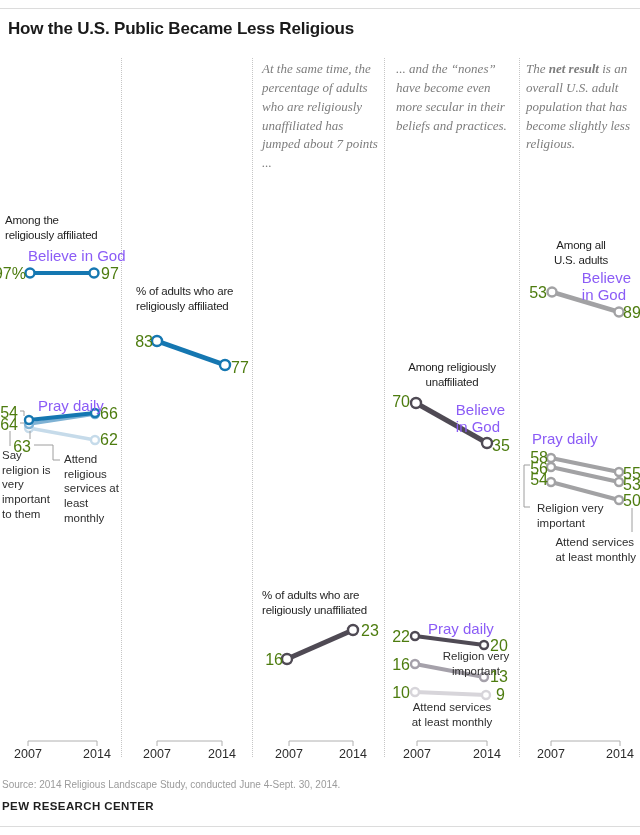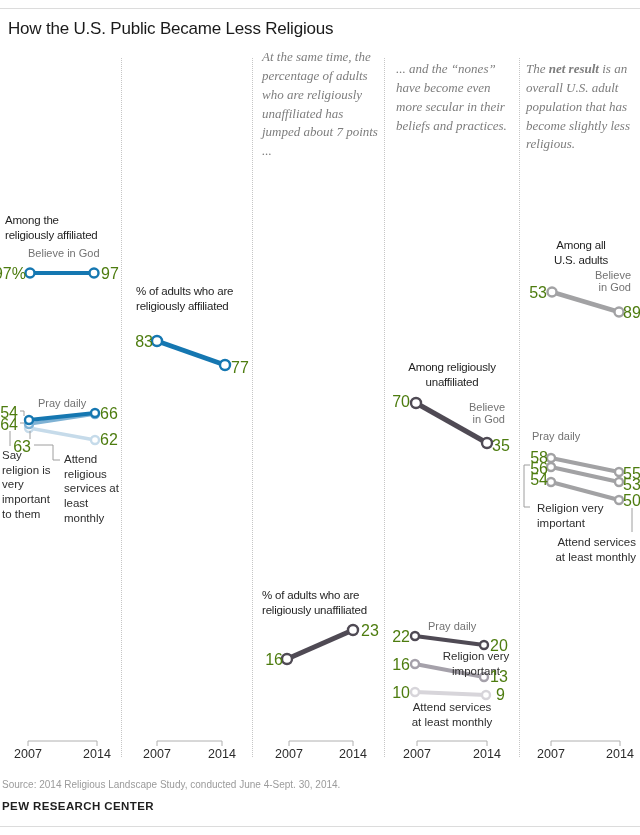--- a/index.html
+++ b/index.html
@@ -1,31 +1,31 @@
 <!DOCTYPE html>
 <html style="--blue: #1577b1; --blue_mid: #7fb2d4; --blue_light: #c6dbea; --slate: #4f4a54; --gray_mid: #a5a1aa; --gray_light: #d7d5da; --gray: #a2a2a4;"><head>
 <meta charset="utf-8">
 <style>
   *{margin:0;padding:0;box-sizing:border-box}
   html,body{background:#fff}
   #page{position:relative;width:640px;height:835px;background:#fff;
         font-family:"Liberation Sans",sans-serif;color:#1f1f1f;overflow:hidden}
   .abs{position:absolute}
   .rule{position:absolute;left:0;width:640px;border-top:1px solid #dcdcdc}
-  .title{font-size:17px;font-weight:normal;letter-spacing:-.2px;color:#1a1a1a;white-space:nowrap}
+  .title{font-size:17px;font-weight:bold;letter-spacing:-.2px;color:#1a1a1a;white-space:nowrap}
   .intro{font-family:"Liberation Serif",serif;font-style:italic;font-size:13px;
          line-height:1.45;color:#7d7d7d}
   .intro b{font-weight:bold}
   .hdr{font-size:11.5px;font-weight:normal;line-height:1.32;letter-spacing:-.2px;color:#1f1f1f}
   .blk{display:block;white-space:nowrap}
   .val{font-size:16px;font-weight:normal;white-space:nowrap;color:#4d7c0f}
-  .lab{font-size:11px;color:#737373;white-space:nowrap}
+  .lab{font-size:15px;color:#8b5cf6;white-space:nowrap}
   .lab2{font-size:11.5px;line-height:1.28;color:#2e2e2e}
   .ctr{text-align:center}
-  .rgt{text-align:right}
+  .rgt{text-align:left}
   .yr{font-size:12.5px;color:#2b2b2b;text-align:center;width:44px}
   .divider{position:absolute;top:58px;height:699px;width:0;border-left:1px dotted #c6c6c6}
   .src{font-size:10px;color:#9b9b9b;white-space:nowrap}
   .brand{font-size:11.5px;font-weight:bold;letter-spacing:.4px;color:#1f1f1f;white-space:nowrap}
   svg{overflow:visible}
   .tick{fill:none;stroke:#9e9e9e;stroke-width:1}
   .axisbr{fill:none;stroke:#b0b0b0;stroke-width:1}
   .w5{stroke-width:5}.w45{stroke-width:4.5}.w4{stroke-width:4}.w35{stroke-width:3.5}
   .ck{fill:#fff;stroke-width:2.4}
   .sk-blue{stroke:var(--blue)}        .ck-blue{stroke:var(--blue)}
@@ -37,21 +37,21 @@
   .sk-gray{stroke:var(--gray)}        .ck-gray{stroke:var(--gray)}
 </style>
 </head>
 <body>
 
 <div id="page">
 
   <div class="rule" style="top:8px"></div>
   <h1 class="title abs" style="left:8px;top:19px">How the U.S. Public Became Less Religious</h1>
 
-  <div class="intro abs" style="left:262px;top:48px;width:118px">At the same time, the percentage of adults who are religiously unaffiliated has jumped about 7 points ...</div>
+  <div class="intro abs" style="left:262px;top:60px;width:118px">At the same time, the percentage of adults who are religiously unaffiliated has jumped about 7 points ...</div>
   <div class="intro abs" style="left:526px;top:60px;width:110px"><span>The </span><b>net result</b><span> is an overall U.S. adult population that has become slightly less religious.</span></div>
   <div class="intro abs" style="left:396px;top:60px;width:118px">... and the “nones” have become even more secular in their beliefs and practices.</div>
 
   <div class="divider" style="left:121px"></div>
   <div class="divider" style="left:252px"></div>
   <div class="divider" style="left:384px"></div>
   <div class="divider" style="left:519px"></div>
 
   <svg class="abs" style="left:0;top:0" width="640" height="835">
 

